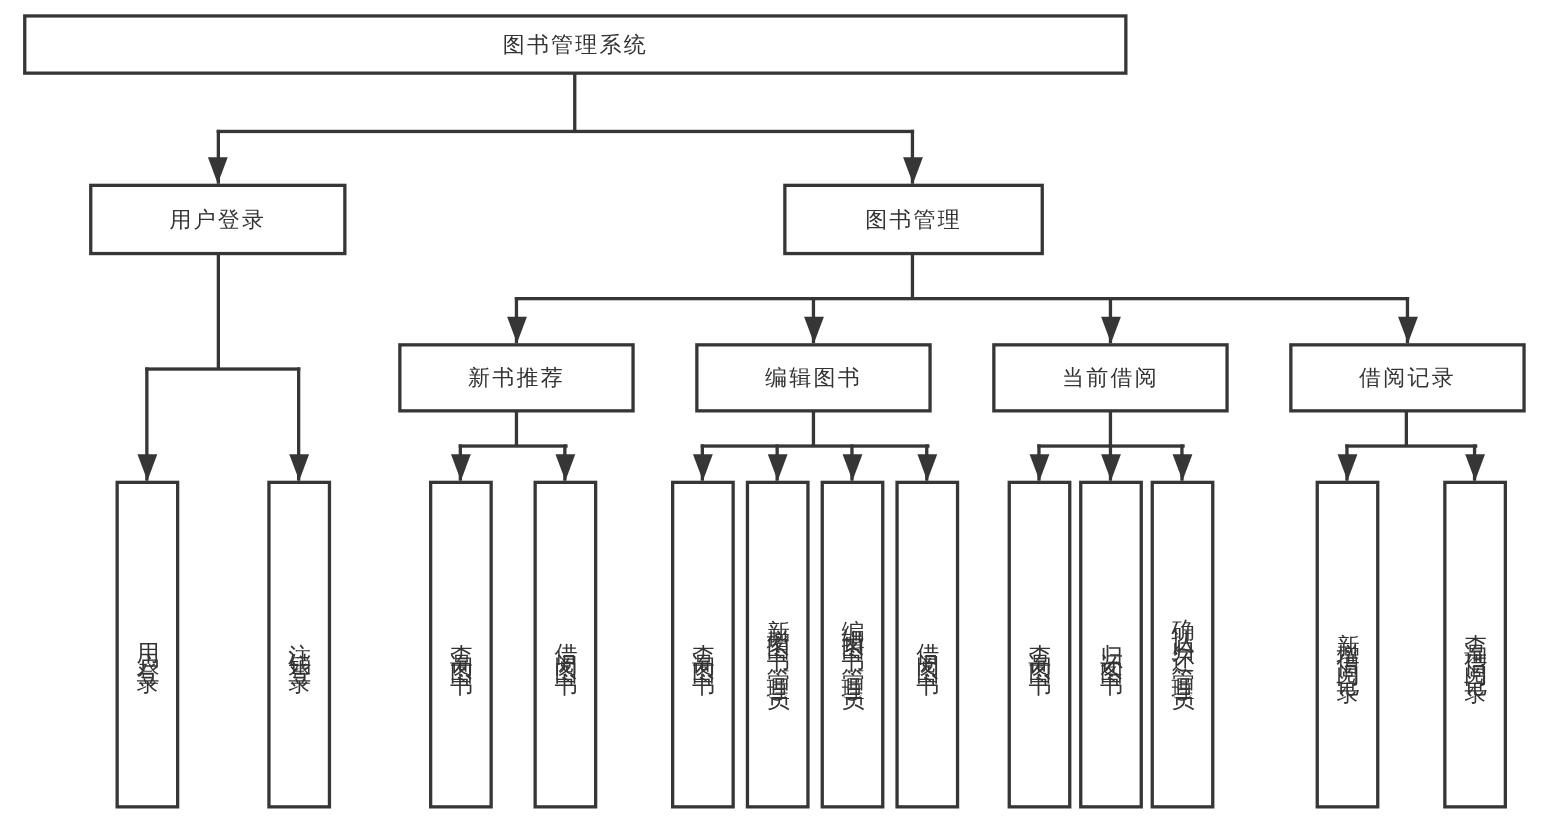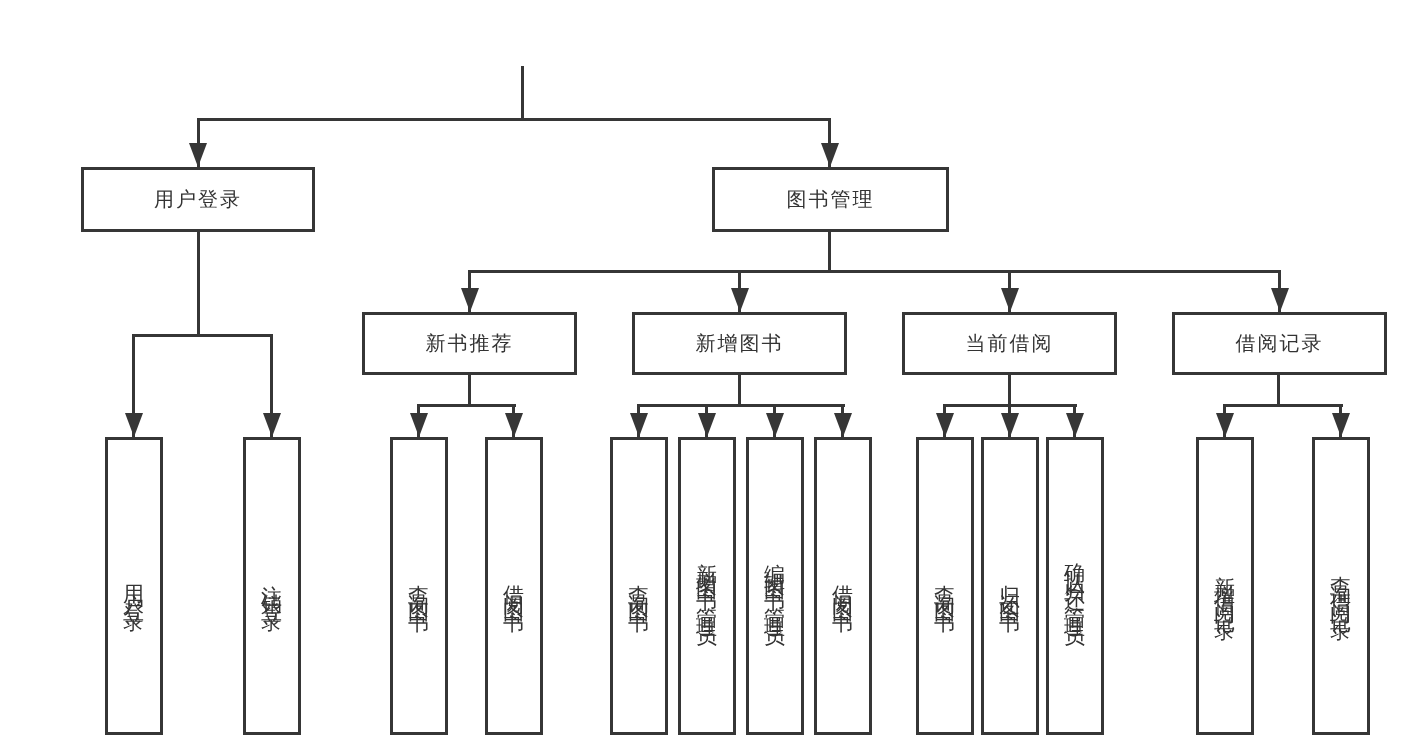--- a/index.html
+++ b/index.html
@@ -34,33 +34,36 @@
   .watermark{
     position:absolute;left:1186px;top:710px;font-size:19px;color:var(--wm);
     letter-spacing:1px;z-index:5;white-space:nowrap;
   }
 </style>
 </head>
 <body>
 
 <div class="stage">
 
+  <div class="box" style="left:21px;top:13px;width:1004px;height:55px">
+    <span>图书管理系统</span>
+  </div>
 
   <div class="box" style="left:81px;top:167px;width:234px;height:65px">
     <span>用户登录</span>
   </div>
   <div class="box" style="left:362px;top:312px;width:215px;height:63px">
     <span>新书推荐</span>
   </div>
 
   <div class="box" style="left:712px;top:167px;width:237px;height:65px">
     <span>图书管理</span>
   </div>
   <div class="box" style="left:632px;top:312px;width:215px;height:63px">
-    <span>新增图书</span>
+    <span>编辑图书</span>
   </div>
   <div class="box" style="left:902px;top:312px;width:215px;height:63px">
     <span>当前借阅</span>
   </div>
   <div class="box" style="left:1172px;top:312px;width:215px;height:63px">
     <span>借阅记录</span>
   </div>
 
   <div class="box vbox" style="left:105px;top:437px;width:58px;height:298px">
     <span class="vtext">用户登录</span>

